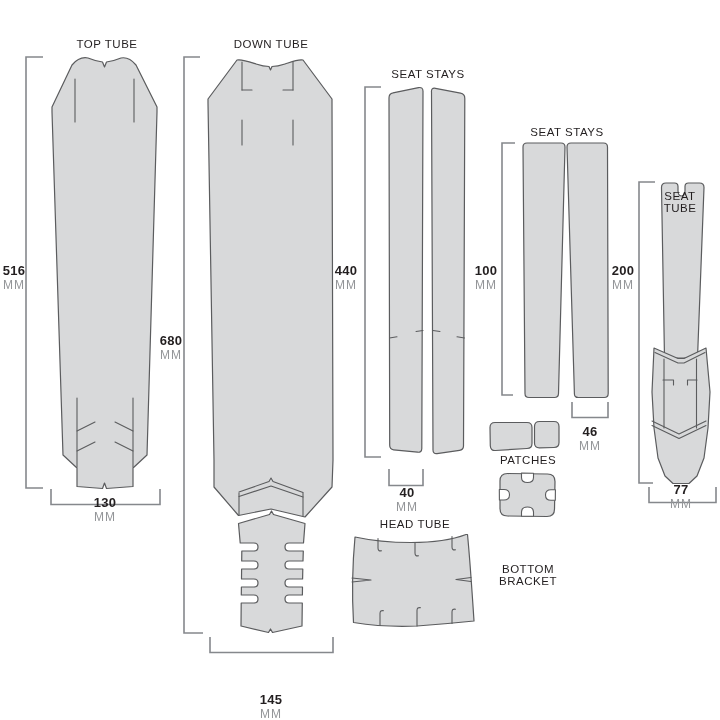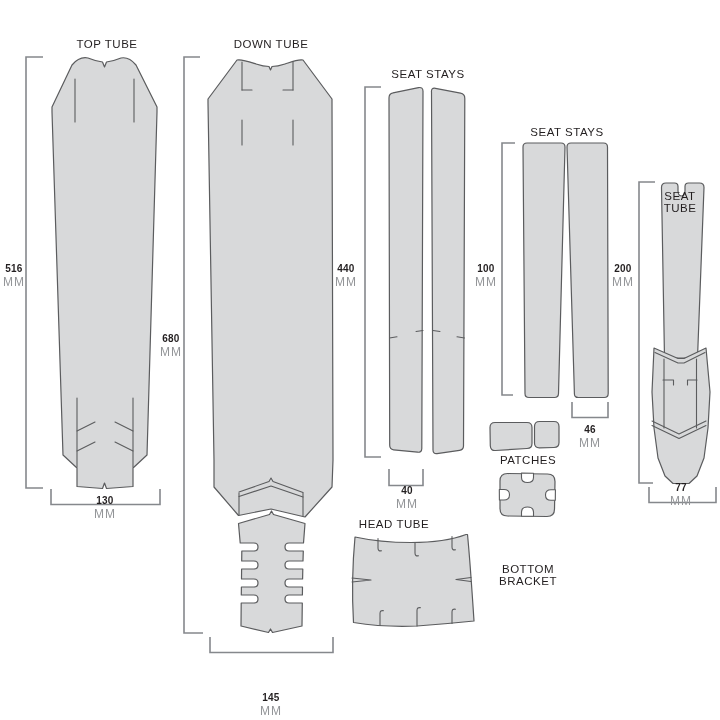--- a/index.html
+++ b/index.html
@@ -12,21 +12,21 @@
   .cut{fill:none;stroke:#5b5c5e;stroke-width:1.1;stroke-linecap:round;stroke-linejoin:round;}
   .notch{fill:#ffffff;stroke:#5b5c5e;stroke-width:1.1;stroke-linejoin:round;}
   .dimline{fill:none;stroke:#85888c;stroke-width:1.6;stroke-linecap:butt;}
   .ptitle{
     position:absolute;transform:translateX(-50%);
     font-size:11.5px;font-weight:400;letter-spacing:.045em;color:#231f20;
     white-space:nowrap;text-align:center;line-height:1.0;
   }
   .ptitle.wrap{white-space:normal;margin-top:36px;}
   .dim{position:absolute;transform:translateX(-50%);text-align:center;line-height:1;}
-  .dim-value{font-size:10px;font-weight:700;color:#231f20;letter-spacing:.02em;}
+  .dim-value{font-size:13px;font-weight:700;color:#231f20;letter-spacing:.02em;}
   .dim-unit{font-size:12px;color:#939598;letter-spacing:.09em;margin-top:1.5px;}
 </style>
 </head>
 <body>
 
 <div class="stage">
 
   <svg width="720" height="720" viewBox="0 0 720 720">
 
     <g>
@@ -162,21 +162,21 @@
     <polyline class="dimline" points="572,402 572,417.5 608,417.5 608,402"></polyline>
     <polyline class="dimline" points="655,182 639,182 639,483 653,483"></polyline>
     <polyline class="dimline" points="649,487 649,502.5 716,502.5 716,487"></polyline>
   </svg>
 
   <div class="ptitle" style="left:107px;top:39px">TOP TUBE</div>
   <div class="ptitle" style="left:271px;top:39px">DOWN TUBE</div>
   <div class="ptitle" style="left:428px;top:69px">SEAT STAYS</div>
   <div class="ptitle" style="left:567px;top:127px">SEAT STAYS</div>
   <div class="ptitle wrap" style="left:680px;top:155px;width:42px">SEAT TUBE</div>
-  <div class="ptitle" style="left:394px;top:519px">HEAD TUBE</div>
+  <div class="ptitle" style="left:415px;top:519px">HEAD TUBE</div>
   <div class="ptitle" style="left:528px;top:455px">PATCHES</div>
   <div class="ptitle wrap" style="left:528px;top:528px;width:62px">BOTTOM BRACKET</div>
 
   <div class="dim" style="left:14px;top:264px">
     <div class="dim-value">516</div>
     <div class="dim-unit">MM</div>
   </div>
   <div class="dim" style="left:105px;top:496px">
     <div class="dim-value">130</div>
     <div class="dim-unit">MM</div>

